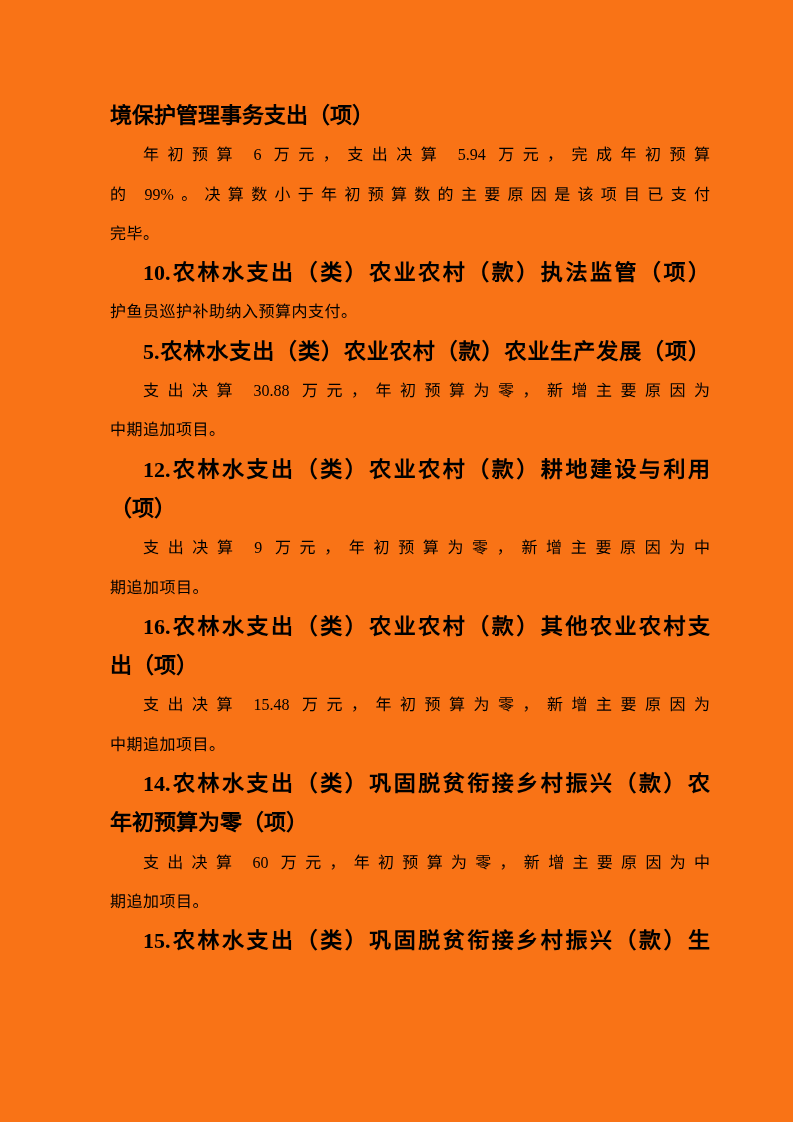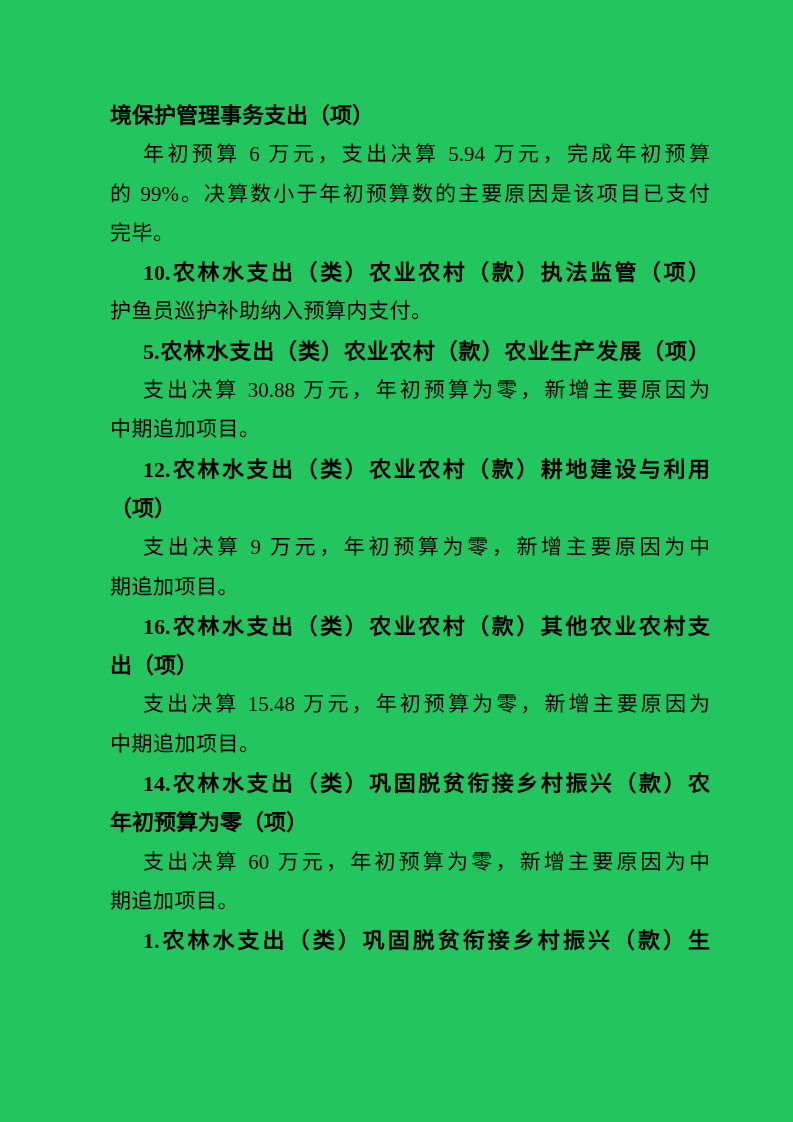--- a/index.html
+++ b/index.html
@@ -4,35 +4,35 @@
 <style>
   html, body {
     margin: 0;
     padding: 0;
     background: #ffffff;
   }
   .page {
     position: relative;
     width: 793px;
     height: 1122px;
-    background: #22c55e;
+    background: #f97316;
     overflow: hidden;
     font-family: "Liberation Serif", "DejaVu Serif", serif;
     color: #000000;
   }
   .doc-body {
     position: absolute;
     left: 110px;
     top: 96px;
     width: 600px;
   }
   .line {
     height: 39.3px;
     line-height: 39.3px;
-    font-size: 21px;
+    font-size: 16px;
     font-weight: normal;
     text-align: left;
     white-space: nowrap;
     overflow: visible;
     letter-spacing: 0.5px;
   }
   .line.bold {
     font-weight: bold;
     font-size: 22px;
     letter-spacing: 0;
@@ -66,15 +66,15 @@
       <div class="line indent stretch">支出决算 9 万元，年初预算为零，新增主要原因为中</div>
       <div class="line">期追加项目。</div>
       <div class="line bold indent stretch">16.农林水支出（类）农业农村（款）其他农业农村支</div>
       <div class="line bold">出（项）</div>
       <div class="line indent stretch">支出决算 15.48 万元，年初预算为零，新增主要原因为</div>
       <div class="line">中期追加项目。</div>
       <div class="line bold indent stretch">14.农林水支出（类）巩固脱贫衔接乡村振兴（款）农</div>
       <div class="line bold">年初预算为零（项）</div>
       <div class="line indent stretch">支出决算 60 万元，年初预算为零，新增主要原因为中</div>
       <div class="line">期追加项目。</div>
-      <div class="line bold indent stretch">1.农林水支出（类）巩固脱贫衔接乡村振兴（款）生</div>
+      <div class="line bold indent stretch">15.农林水支出（类）巩固脱贫衔接乡村振兴（款）生</div>
     </div>
 </div>
 
 </body></html>

